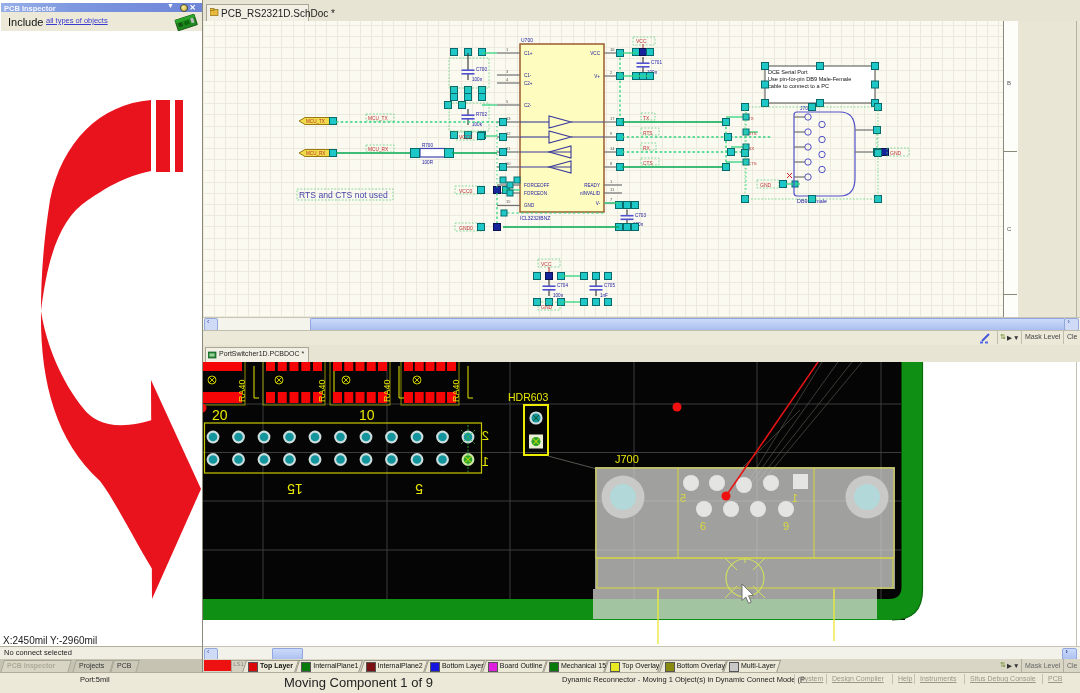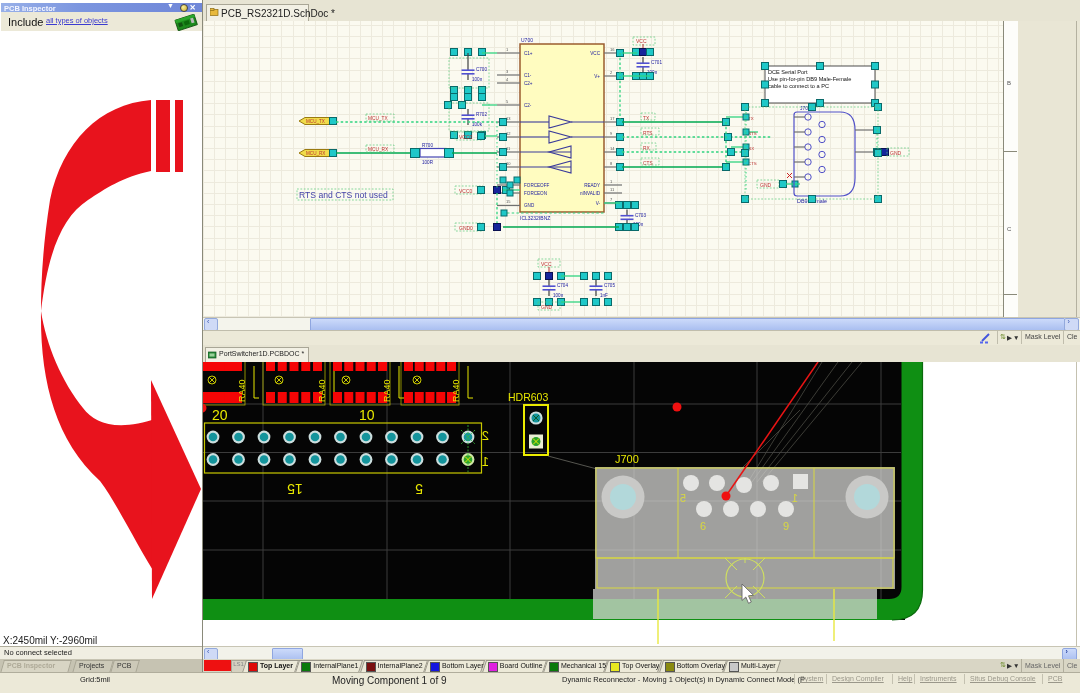--- a/index.html
+++ b/index.html
@@ -620,22 +620,22 @@
 <div class="abs" style="left:2px;top:660px;width:66px;height:12px;background:#d8d5c4;border:1px solid #a8a594;border-bottom:none;transform:skewX(-16deg);"></div>
 <div class="t" style="left:7px;top:661.5px;font-size:7px;font-weight:bold;color:#aeaa98;">PCB Inspector</div>
 <div class="abs" style="left:74px;top:660px;width:36px;height:12px;background:#ccc9b8;border:1px solid #a8a594;border-bottom:none;transform:skewX(-16deg);"></div>
 <div class="t" style="left:79px;top:661.5px;font-size:7px;color:#333;">Projects</div>
 <div class="abs" style="left:112px;top:660px;width:24px;height:12px;background:#ccc9b8;border:1px solid #a8a594;border-bottom:none;transform:skewX(-16deg);"></div>
 <div class="t" style="left:117px;top:661.5px;font-size:7px;color:#333;">PCB</div>
 <div class="abs" style="left:202px;top:0;width:1px;height:672px;background:#8a8a7a;"></div>
 
 <div class="abs" style="left:0;top:672px;width:1080px;height:21px;background:#ece9d8;border-top:1px solid #b0ad9c;"></div>
 <div class="t" style="left:3px;top:635px;font-size:10px;color:#222;">X:2450mil Y:-2960mil</div>
-<div class="t" style="left:80px;top:675px;font-size:7.5px;color:#222;">Grid:5mil</div>
-<div class="t" style="left:284px;top:675px;font-size:10px;color:#222;margin-left:48px;">Moving Component 1 of 9</div>
+<div class="t" style="left:80px;top:675px;font-size:7.5px;color:#222;">Port:5mil</div>
+<div class="t" style="left:284px;top:675px;font-size:13px;color:#222;">Moving Component 1 of 9</div>
 <div class="t" style="left:562px;top:675px;font-size:7.5px;color:#222;">Dynamic Reconnector - Moving 1 Object(s) in Dynamic Connect Mode (P</div>
 <div class="t" style="left:800px;top:675px;font-size:7px;color:#9a978a;text-decoration:underline;">System</div>
 <div class="abs" style="left:794px;top:674px;width:1px;height:10px;background:#c4c1b0;"></div>
 <div class="t" style="left:832px;top:675px;font-size:7px;color:#9a978a;text-decoration:underline;">Design Compiler</div>
 <div class="abs" style="left:826px;top:674px;width:1px;height:10px;background:#c4c1b0;"></div>
 <div class="t" style="left:898px;top:675px;font-size:7px;color:#9a978a;text-decoration:underline;">Help</div>
 <div class="abs" style="left:892px;top:674px;width:1px;height:10px;background:#c4c1b0;"></div>
 <div class="t" style="left:920px;top:675px;font-size:7px;color:#9a978a;text-decoration:underline;">Instruments</div>
 <div class="abs" style="left:914px;top:674px;width:1px;height:10px;background:#c4c1b0;"></div>
 <div class="t" style="left:970px;top:675px;font-size:7px;color:#9a978a;text-decoration:underline;">Situs Debug Console</div>

